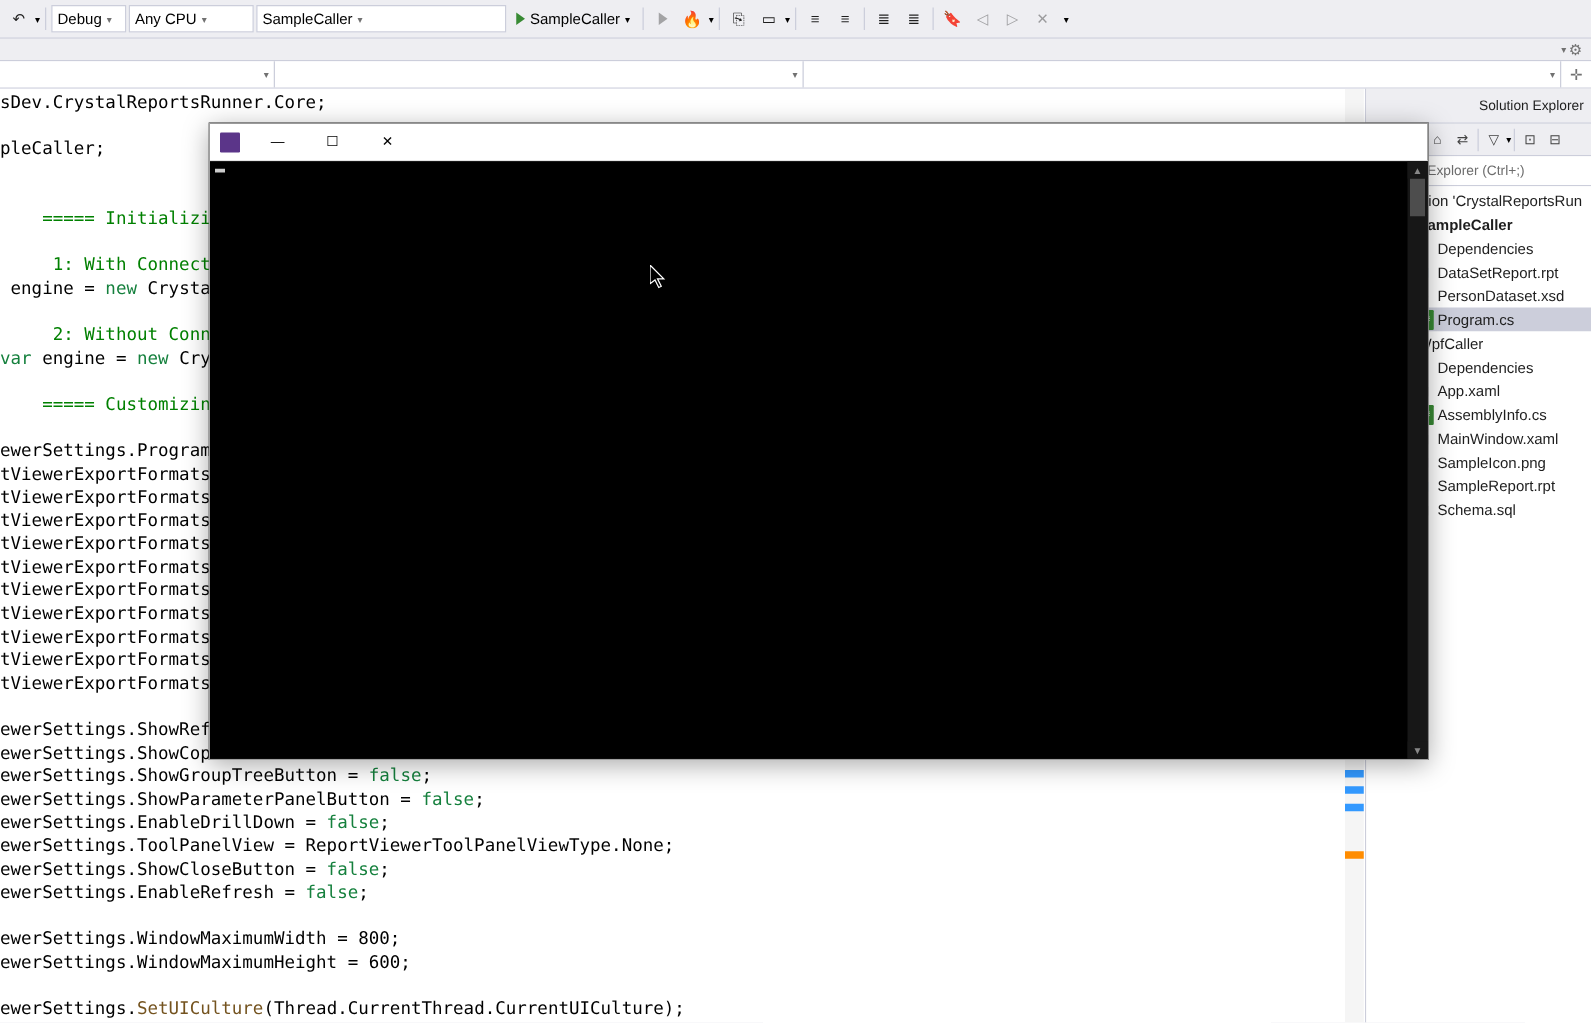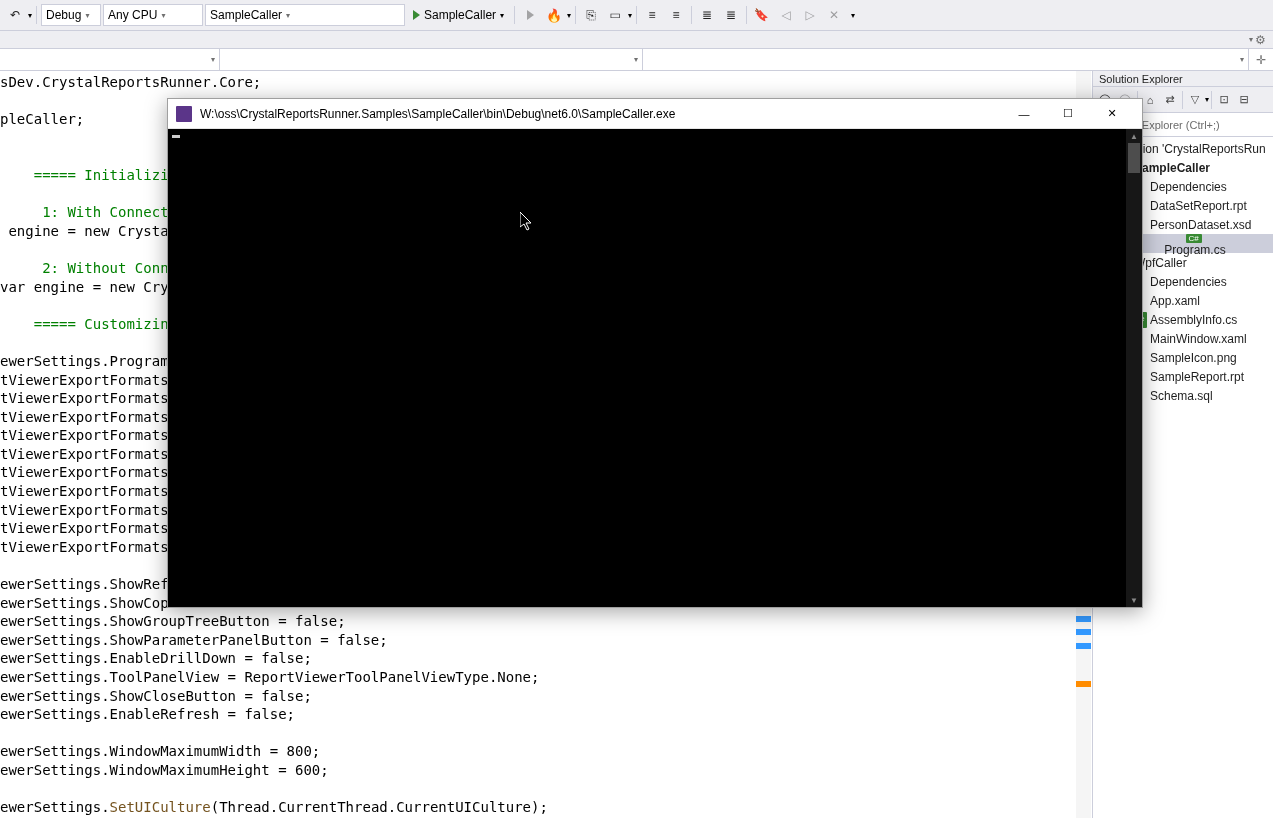--- a/index.html
+++ b/index.html
@@ -25,38 +25,38 @@
 .nav-dd { height: 22px; background: #fff; border-bottom: 1px solid #cccedb; display: flex; }
 .nav-dd .cell { border-right: 1px solid #cccedb; display: flex; align-items: center; justify-content: flex-end; padding: 0 4px; }
 .nav-dd .cell .arrow { font-size: 8px; color: #717171; }
 .nav-c1 { width: 220px; } .nav-c2 { width: 423px; } .nav-c3 { flex: 1; }
 .nav-plus { width: 24px; display: flex; align-items: center; justify-content: center; color: #717171; cursor: pointer; }
 
 
 .main { display: flex; height: calc(818px - 31px - 18px - 22px); }
 .editor-wrap { flex: 1; position: relative; background: #fff; overflow: hidden; }
 .editor { font-family: Consolas, monospace; font-size: 14px; line-height: 18.6px; white-space: pre; padding: 2px 0 0 0; color: #000; }
-.kw { color: #000000; }
+.kw { color: #15803d; }
 .type { color: #000000; }
 .comment { color: #008000; }
 .method { color: #74531f; }
 .scrollbar-v { position: absolute; right: 1px; top: 0; width: 15px; height: 100%; background: #f5f5f5; }
 .scroll-mark { position: absolute; right: 1px; width: 15px; height: 6px; }
 .mark-blue { background: #3399ff; }
 .mark-orange { background: #ff8c00; }
 
 
 .sol-exp { width: 181px; background: #f5f5f5; border-left: 1px solid #cccedb; display: flex; flex-direction: column; }
-.sol-head { height: 16px; background: #eeeef2; border-bottom: 1px solid #cccedb; padding: 0 6px; display: flex; align-items: center; font-size: 11px; color: #1e1e1e; }
+.sol-head { height: 28px; background: #eeeef2; border-bottom: 1px solid #cccedb; padding: 0 6px; display: flex; align-items: center; font-size: 11px; color: #1e1e1e; justify-content: flex-end; }
 .sol-toolbar { height: 26px; background: #eeeef2; border-bottom: 1px solid #cccedb; display: flex; align-items: center; padding: 0 2px; gap: 0; }
 .sol-tb-btn { width: 20px; height: 20px; display: flex; align-items: center; justify-content: center; cursor: pointer; color: #424242; font-size: 11px; }
 .sol-search { height: 24px; border-bottom: 1px solid #cccedb; background: #fff; display: flex; align-items: center; padding: 0 6px; color: #6d6d6d; font-size: 11px; }
 .sol-tree { flex: 1; background: #fff; overflow: auto; padding-top: 2px; }
 .tree-row { height: 19px; display: flex; align-items: center; padding-left: 4px; cursor: pointer; font-size: 12px; color: #1e1e1e; }
-.tree-row.sel { background: #cccedb; flex-direction: column; }
+.tree-row.sel { background: #cccedb; }
 .tree-row.bold { font-weight: 600; }
 .tw { width: 14px; display: flex; justify-content: center; color: #656565; font-size: 9px; }
 .ficon { width: 16px; height: 16px; margin-right: 3px; display: flex; align-items: center; justify-content: center; font-size: 10px; }
 .ic-sln { color: #7b4fa1; }
 .ic-csproj { color: #388a34; }
 .ic-dep { color: #424242; }
 .ic-rpt { color: #0078d4; }
 .ic-xsd { color: #c27d1a; }
 .ic-cs { background: #388a34; color: #fff; font-size: 8px; padding: 0 1px; border-radius: 1px; }
 .ic-xaml { color: #424242; }
@@ -291,21 +291,20 @@
             <span>Schema.sql</span>
           </div>
         </div>
     </div>
   </div>
 </div>
 
 <div class="console-win">
   <div class="con-title">
     <div class="con-appicon"></div>
-    <span>W:\oss\CrystalReportsRunner.Samples\SampleCaller\bin\Debug\net6.0\SampleCaller.exe</span>
     <div class="con-btns">
       <div class="con-btn">—</div>
       <div class="con-btn">☐</div>
       <div class="con-btn close">✕</div>
     </div>
   </div>
   <div class="con-body">
     <div class="con-cursor"></div>
   </div>
   <div class="con-scroll">

